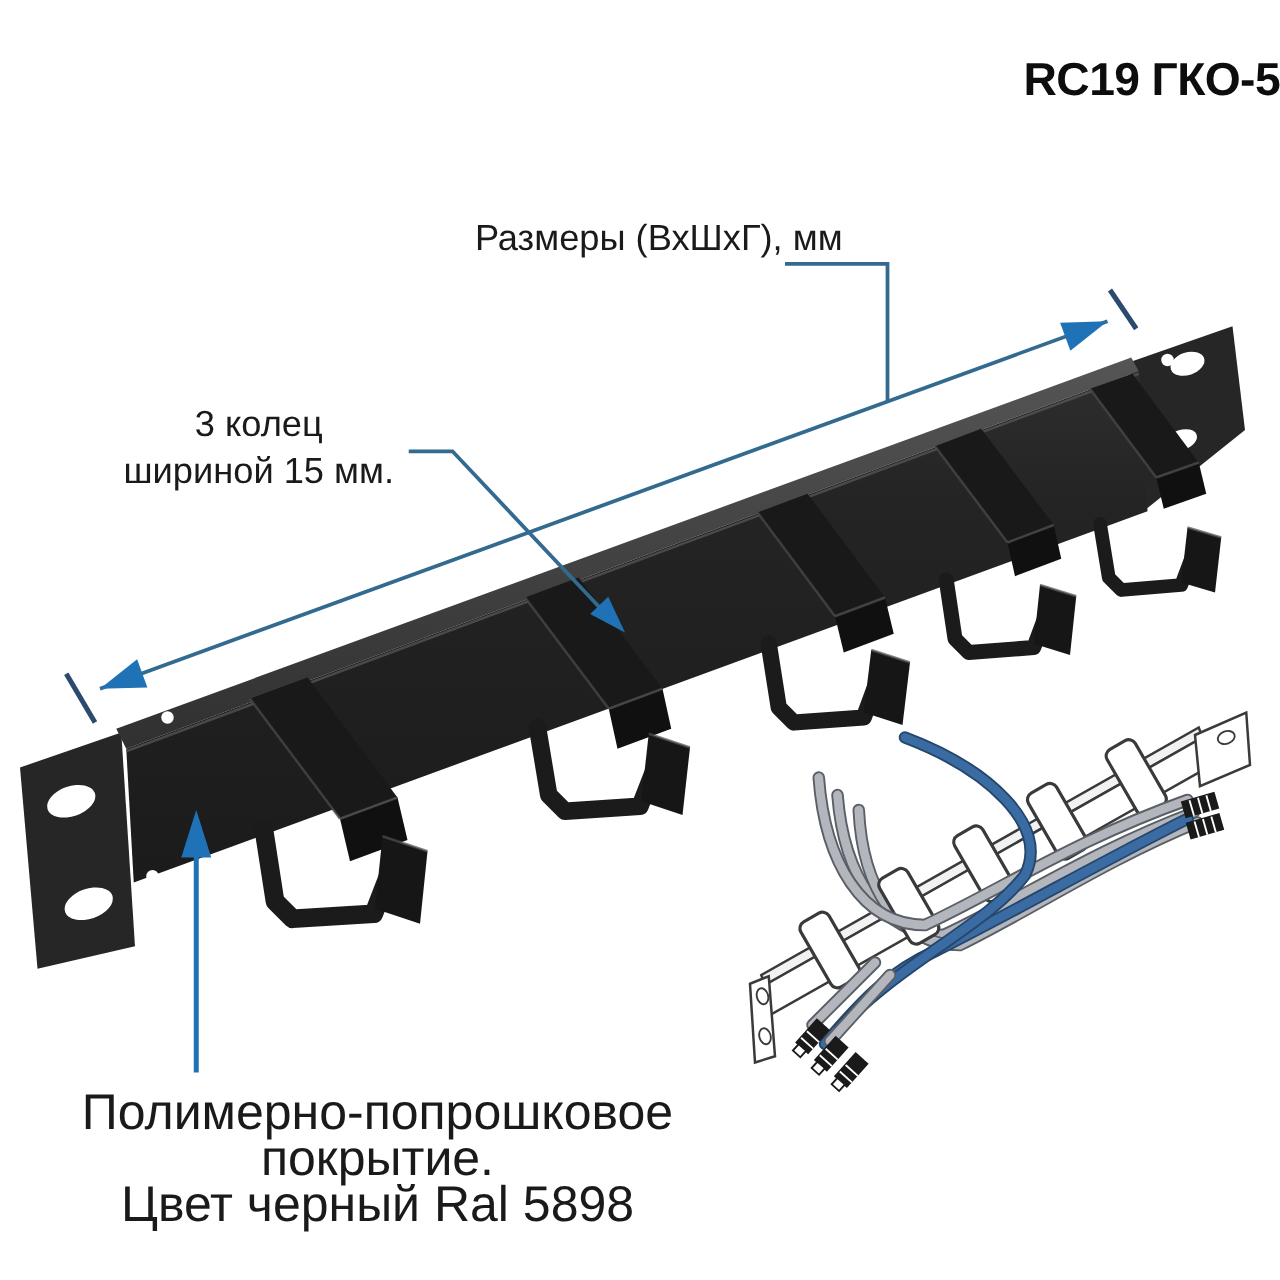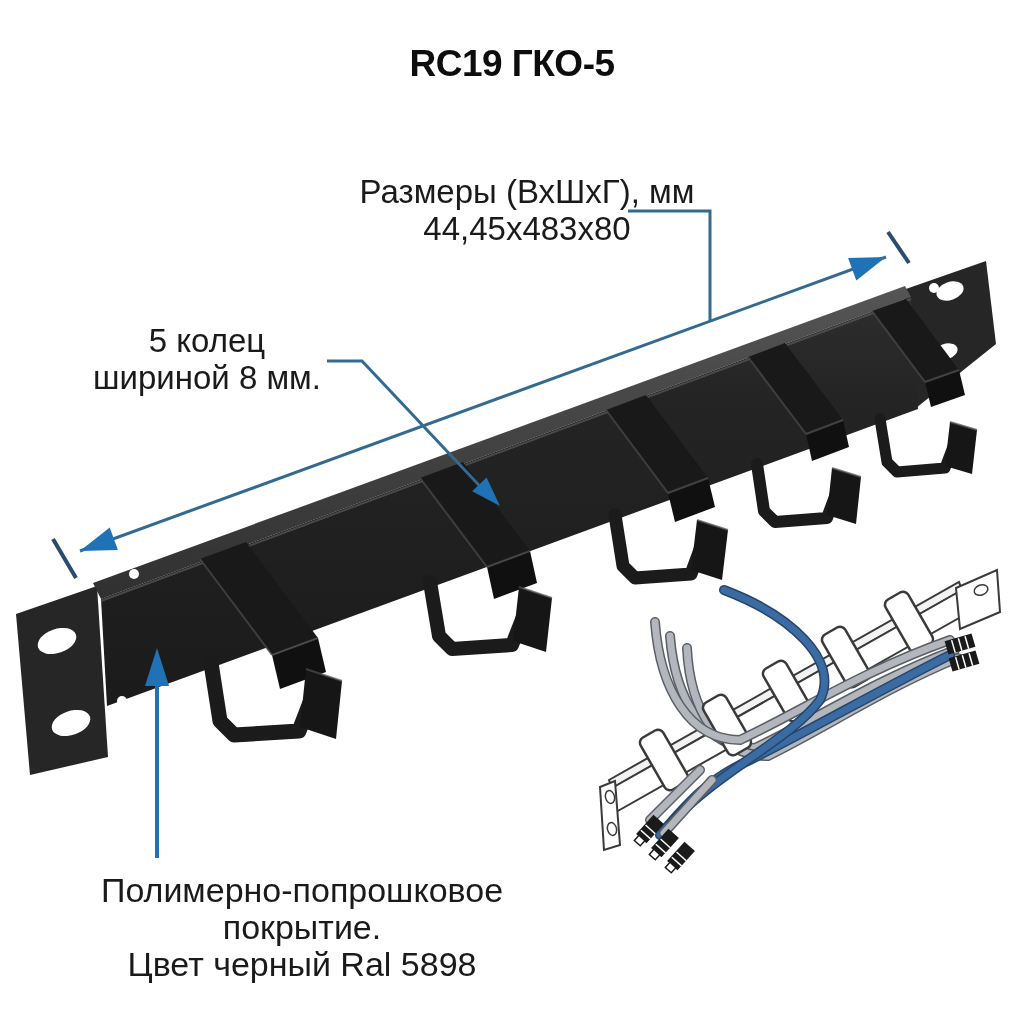--- a/index.html
+++ b/index.html
@@ -7,37 +7,37 @@
     width:1024px;height:1024px;
     background:#ffffff;
     font-family:"Liberation Sans", sans-serif;
     position:relative;
     overflow:hidden;
     color:#141414;
   }
   .stage{position:absolute;left:0;top:0;width:1024px;height:1024px;}
   .title-block{
     position:absolute;left:0;top:38px;width:1024px;
-    text-align:center;
+    text-align:right;
     font-weight:bold;
     font-size:37px;
     line-height:52px;
     color:#0d0d0d;
     letter-spacing:-0.5px;
   }
   .callout{
     position:absolute;
     text-align:center;
-    font-size:33px;
+    font-size:29px;
     line-height:37px;
     color:#1a1a1a;
   }
   .callout-dimensions{left:342px;top:173px;width:370px;}
   .callout-rings{left:82px;top:322px;width:250px;}
-  .callout-coating{left:32px;top:872px;width:540px;font-size:34px;}
+  .callout-coating{left:32px;top:872px;width:540px;font-size:40px;}
   svg{position:absolute;left:0;top:0;}
 </style>
 </head>
 <body>
 
 <div class="stage">
 
   <svg width="1024" height="1024" viewBox="0 0 1024 1024">
     <defs>
       <linearGradient id="faceGrad" x1="0" y1="0" x2="0" y2="1">
@@ -228,26 +228,25 @@
       </g>
     </g>
   </svg>
 
   <div class="title-block">
     <div>RC19 ГКО-5</div>
   </div>
 
   <div class="callout callout-dimensions">
     <div>Размеры (ВхШхГ), мм</div>
-    <div>44,45x483x80</div>
   </div>
 
   <div class="callout callout-rings">
-    <div>5 колец</div>
-    <div>шириной 8 мм.</div>
+    <div>3 колец</div>
+    <div>шириной 15 мм.</div>
   </div>
 
   <div class="callout callout-coating">
     <div>Полимерно-попрошковое покрытие.</div>
     <div>Цвет черный Ral 5898</div>
   </div>
 
 </div>
 
 </body></html>

